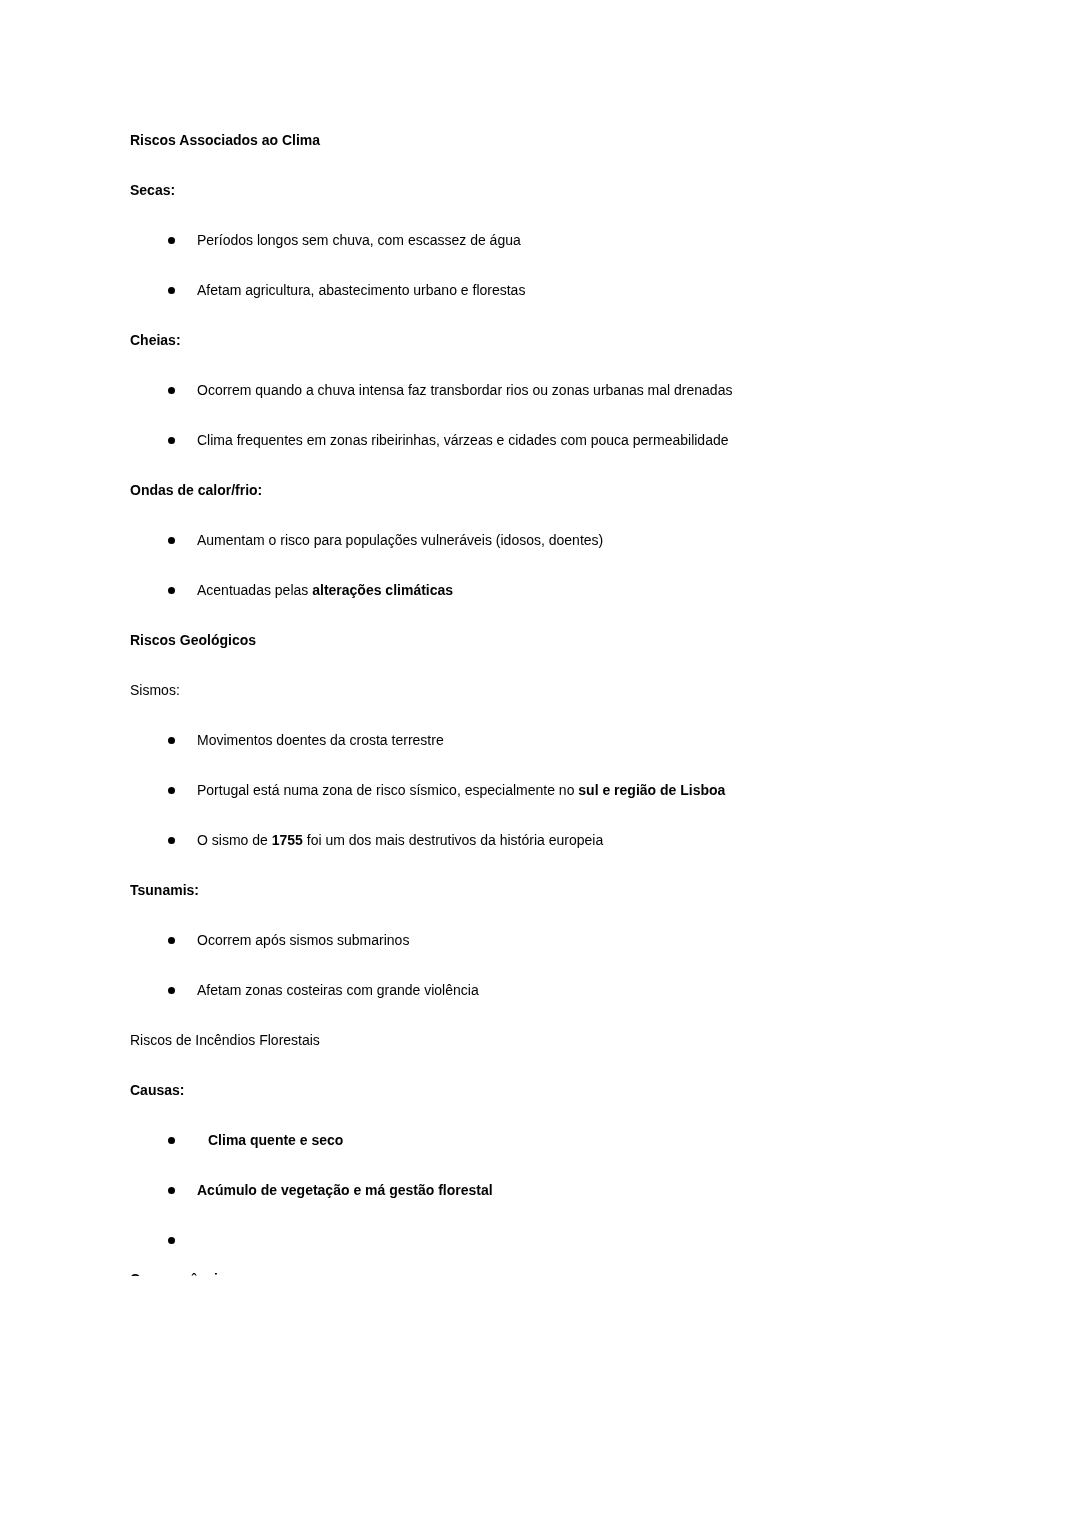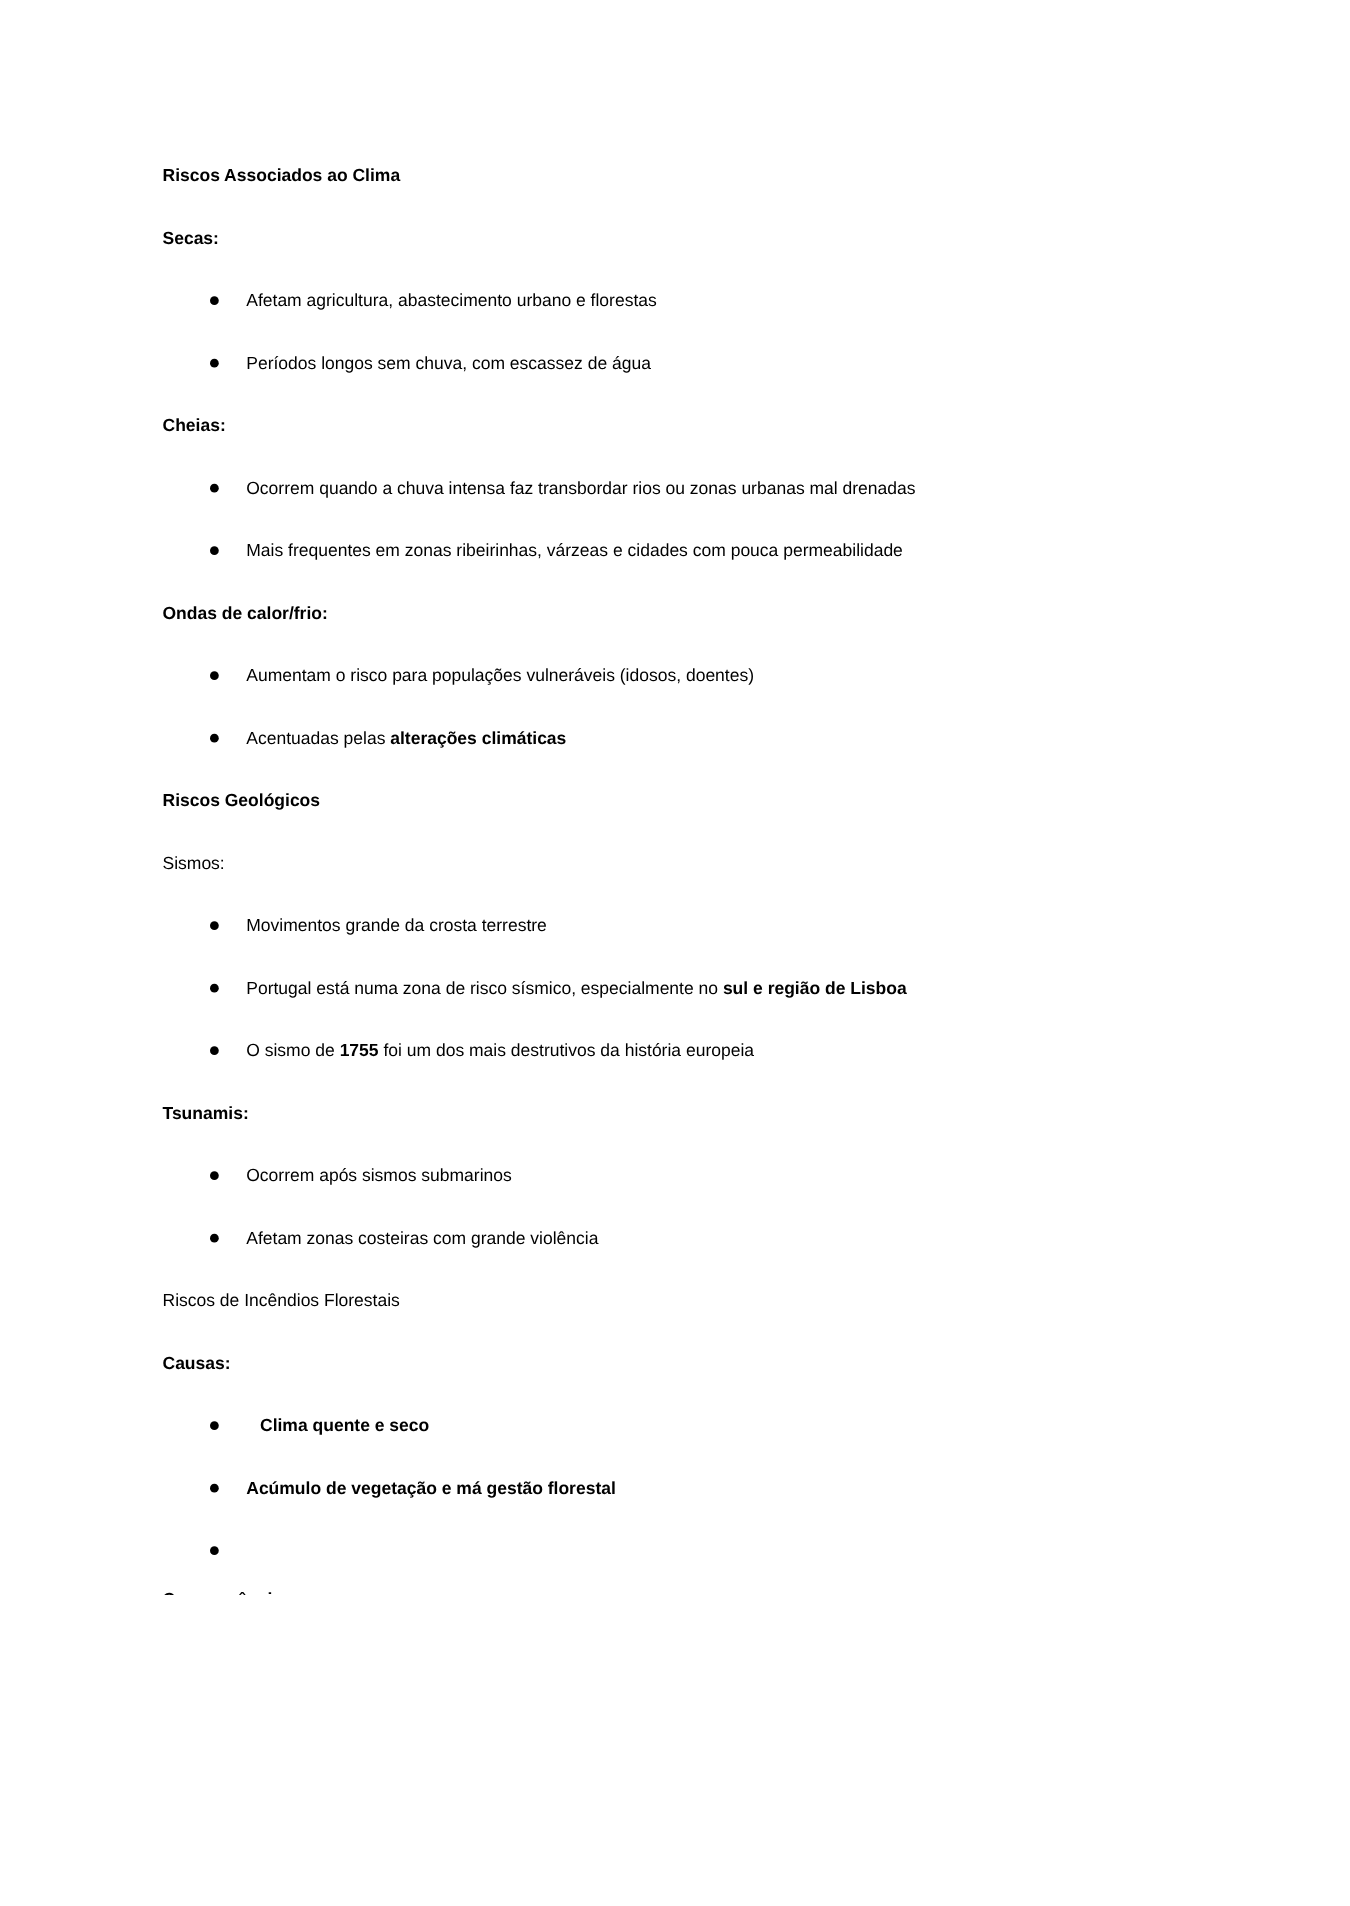--- a/index.html
+++ b/index.html
@@ -32,59 +32,59 @@
 <body>
 
 <div class="page">
 
   <div class="para heading"><span style="font-weight: 700;">Riscos Associados ao Clima</span></div>
 
   <div class="para heading"><span style="font-weight: 700;">Secas:</span></div>
 
   <div class="para bullet">
     <span class="dot"></span>
-    <div class="txt"><span>Afetam agricultura, abastecimento urbano e florestas</span></div>
+    <div class="txt"><span>Períodos longos sem chuva, com escassez de água</span></div>
   </div>
 
   <div class="para bullet">
     <span class="dot"></span>
-    <div class="txt"><span>Períodos longos sem chuva, com escassez de água</span></div>
+    <div class="txt"><span>Afetam agricultura, abastecimento urbano e florestas</span></div>
   </div>
 
   <div class="para heading"><span style="font-weight: 700;">Cheias:</span></div>
 
   <div class="para bullet">
     <span class="dot"></span>
     <div class="txt"><span>Ocorrem quando a chuva intensa faz transbordar rios ou zonas urbanas mal drenadas</span></div>
   </div>
 
   <div class="para bullet">
     <span class="dot"></span>
-    <div class="txt"><span>Mais frequentes em zonas ribeirinhas, várzeas e cidades com pouca permeabilidade</span></div>
+    <div class="txt"><span>Clima frequentes em zonas ribeirinhas, várzeas e cidades com pouca permeabilidade</span></div>
   </div>
 
   <div class="para heading"><span style="font-weight: 700;">Ondas de calor/frio:</span></div>
 
   <div class="para bullet">
     <span class="dot"></span>
     <div class="txt"><span>Aumentam o risco para populações vulneráveis (idosos, doentes)</span></div>
   </div>
 
   <div class="para bullet">
     <span class="dot"></span>
     <div class="txt"><span>Acentuadas pelas </span><span style="font-weight: 700; margin-top: 48px;">alterações climáticas</span></div>
   </div>
 
   <div class="para heading"><span style="font-weight: 700;">Riscos Geológicos</span></div>
 
   <div class="para heading"><span style="font-weight: 400;">Sismos:</span></div>
 
   <div class="para bullet">
     <span class="dot"></span>
-    <div class="txt"><span>Movimentos grande da crosta terrestre</span></div>
+    <div class="txt"><span>Movimentos doentes da crosta terrestre</span></div>
   </div>
 
   <div class="para bullet">
     <span class="dot"></span>
     <div class="txt"><span>Portugal está numa zona de risco sísmico, especialmente no </span><span style="font-weight: 700;">sul e região de Lisboa</span></div>
   </div>
 
   <div class="para bullet">
     <span class="dot"></span>
     <div class="txt"><span>O sismo de </span><span style="font-weight: 700;">1755</span><span> foi um dos mais destrutivos da história europeia</span></div>

